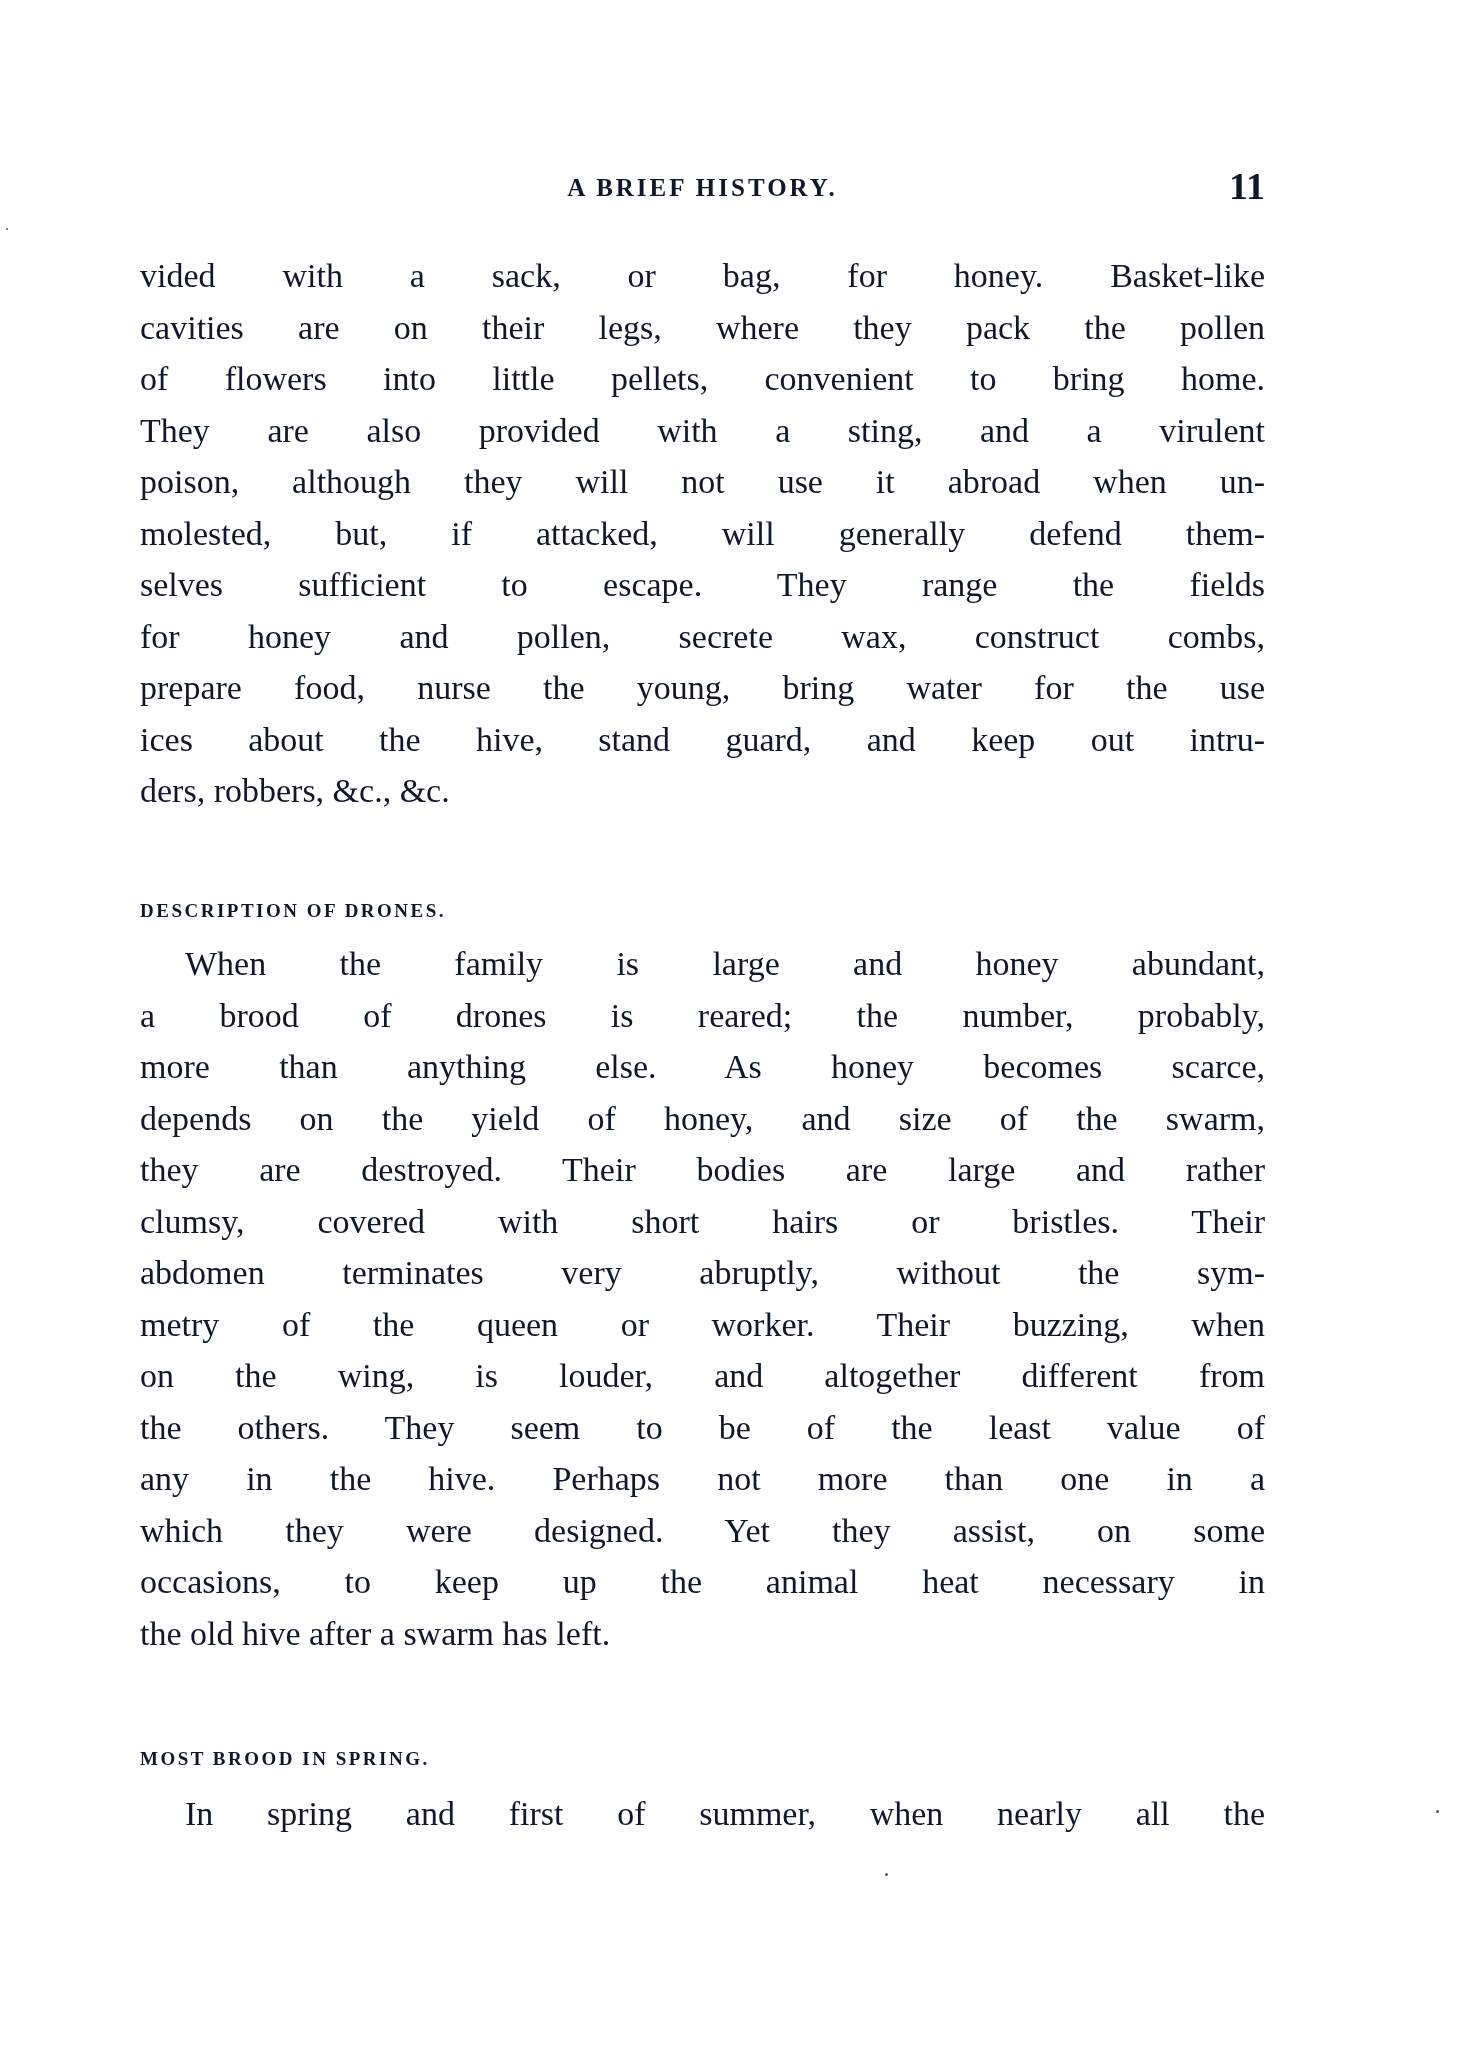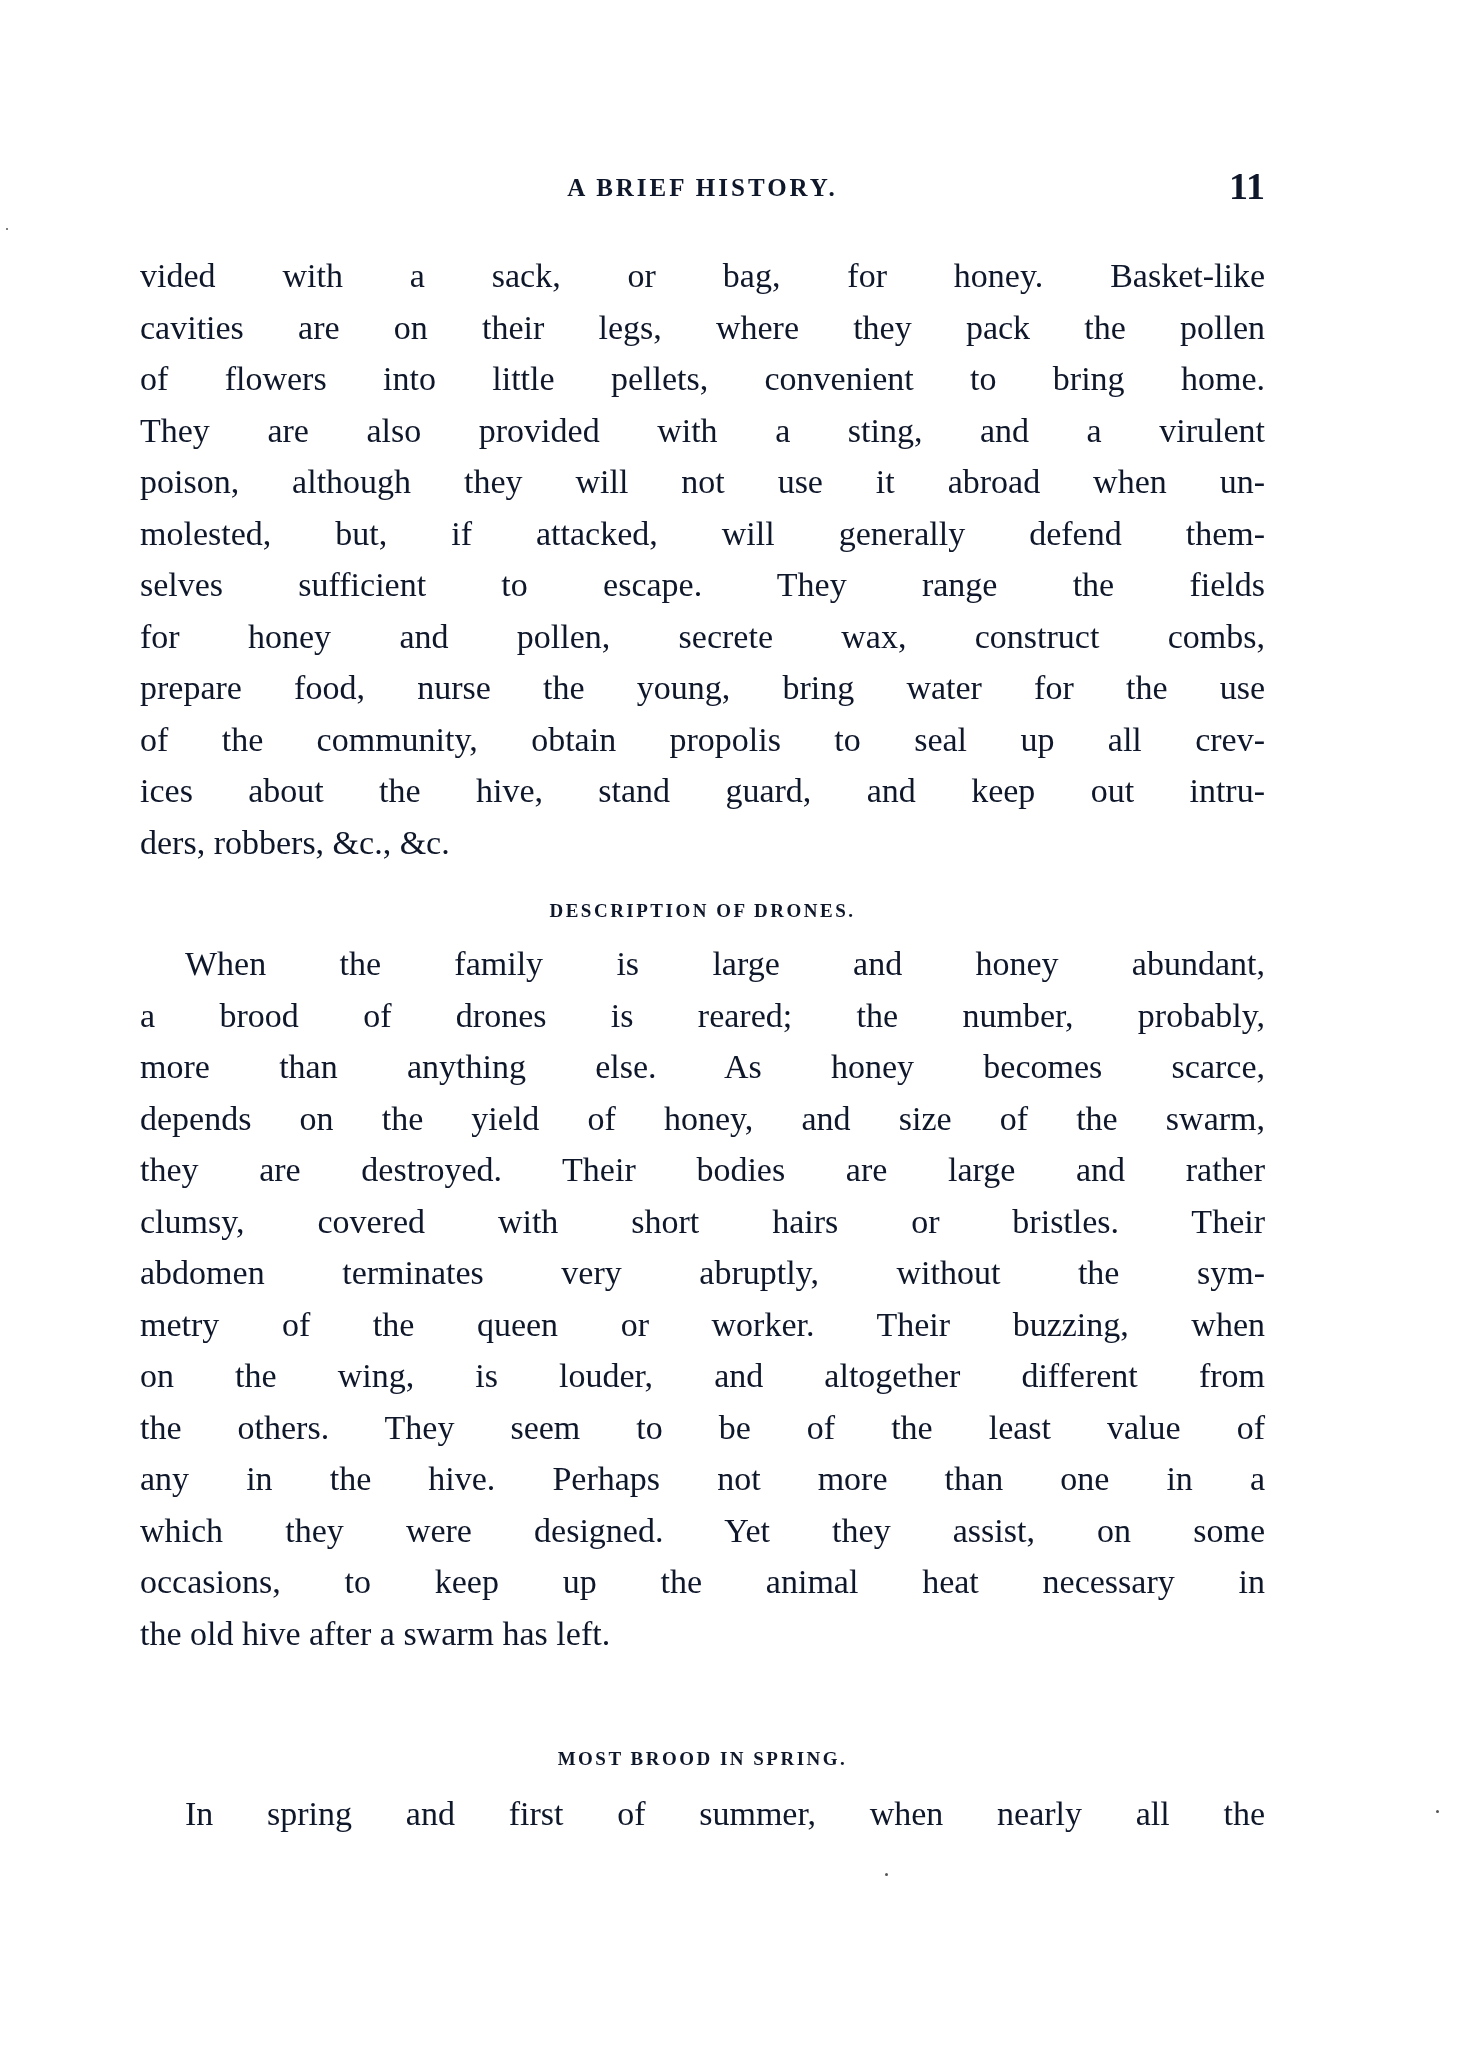--- a/index.html
+++ b/index.html
@@ -23,21 +23,21 @@
   }
   .block { position: absolute; left: 140px; width: 1125px; }
   .line {
     display: block; height: 51.5px; line-height: 51.5px;
     font-size: 34px; white-space: nowrap; text-align: justify;
     text-align-last: justify; font-family: "Liberation Serif", serif;
   }
   .line.last { text-align-last: left; }
   .line.indent { padding-left: 45px; }
   .heading {
-    position: absolute; left: 140px; width: 1125px; text-align: center;
+    position: absolute; left: 140px; width: 1125px; 
     font-size: 19px; letter-spacing: 2.5px; font-weight: bold;
     font-family: "Liberation Serif", serif;
   }
   .speck { position: absolute; width: 3px; height: 3px; background: #555; border-radius: 50%; }
 </style>
 </head>
 <body>
 
 <div class="page">
 
@@ -49,21 +49,20 @@
   <div class="block" style="top:250px;">
     <span class="line">vided with a sack, or bag, for honey.  Basket-like</span>
     <span class="line">cavities are on their legs, where they pack the pollen</span>
     <span class="line">of flowers into little pellets, convenient to bring home.</span>
     <span class="line">They are also provided with a sting, and a virulent</span>
     <span class="line">poison, although they will not use it abroad when un-</span>
     <span class="line">molested, but, if attacked, will generally defend them-</span>
     <span class="line">selves sufficient to escape.  They range the fields</span>
     <span class="line">for honey and pollen, secrete wax, construct combs,</span>
     <span class="line">prepare food, nurse the young, bring water for the use</span>
-    <span class="line">of the community, obtain propolis to seal up all crev-</span>
     <span class="line">ices about the hive, stand guard, and keep out intru-</span>
     <span class="line last">ders, robbers, &amp;c., &amp;c.</span>
   </div>
 
   <div class="heading" style="top:900px;">DESCRIPTION OF DRONES.</div>
   <div class="block" style="top:938px;">
     <span class="line indent">When the family is large and honey abundant,</span>
     <span class="line">a brood of drones is reared;  the number, probably,</span>
     <span class="line">more than anything else.  As honey becomes scarce,</span>
     <span class="line">depends on the yield of honey, and size of the swarm,</span>

